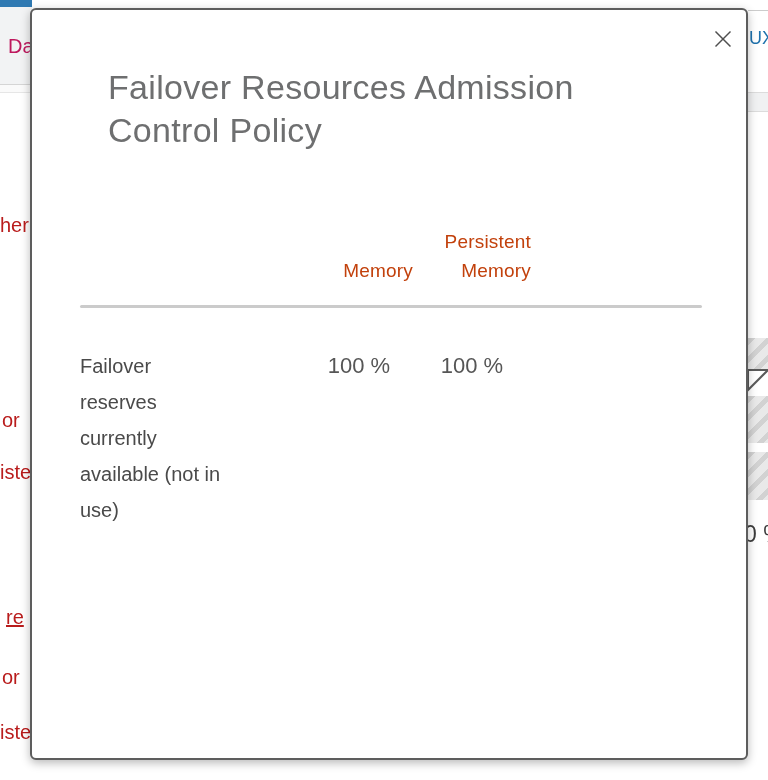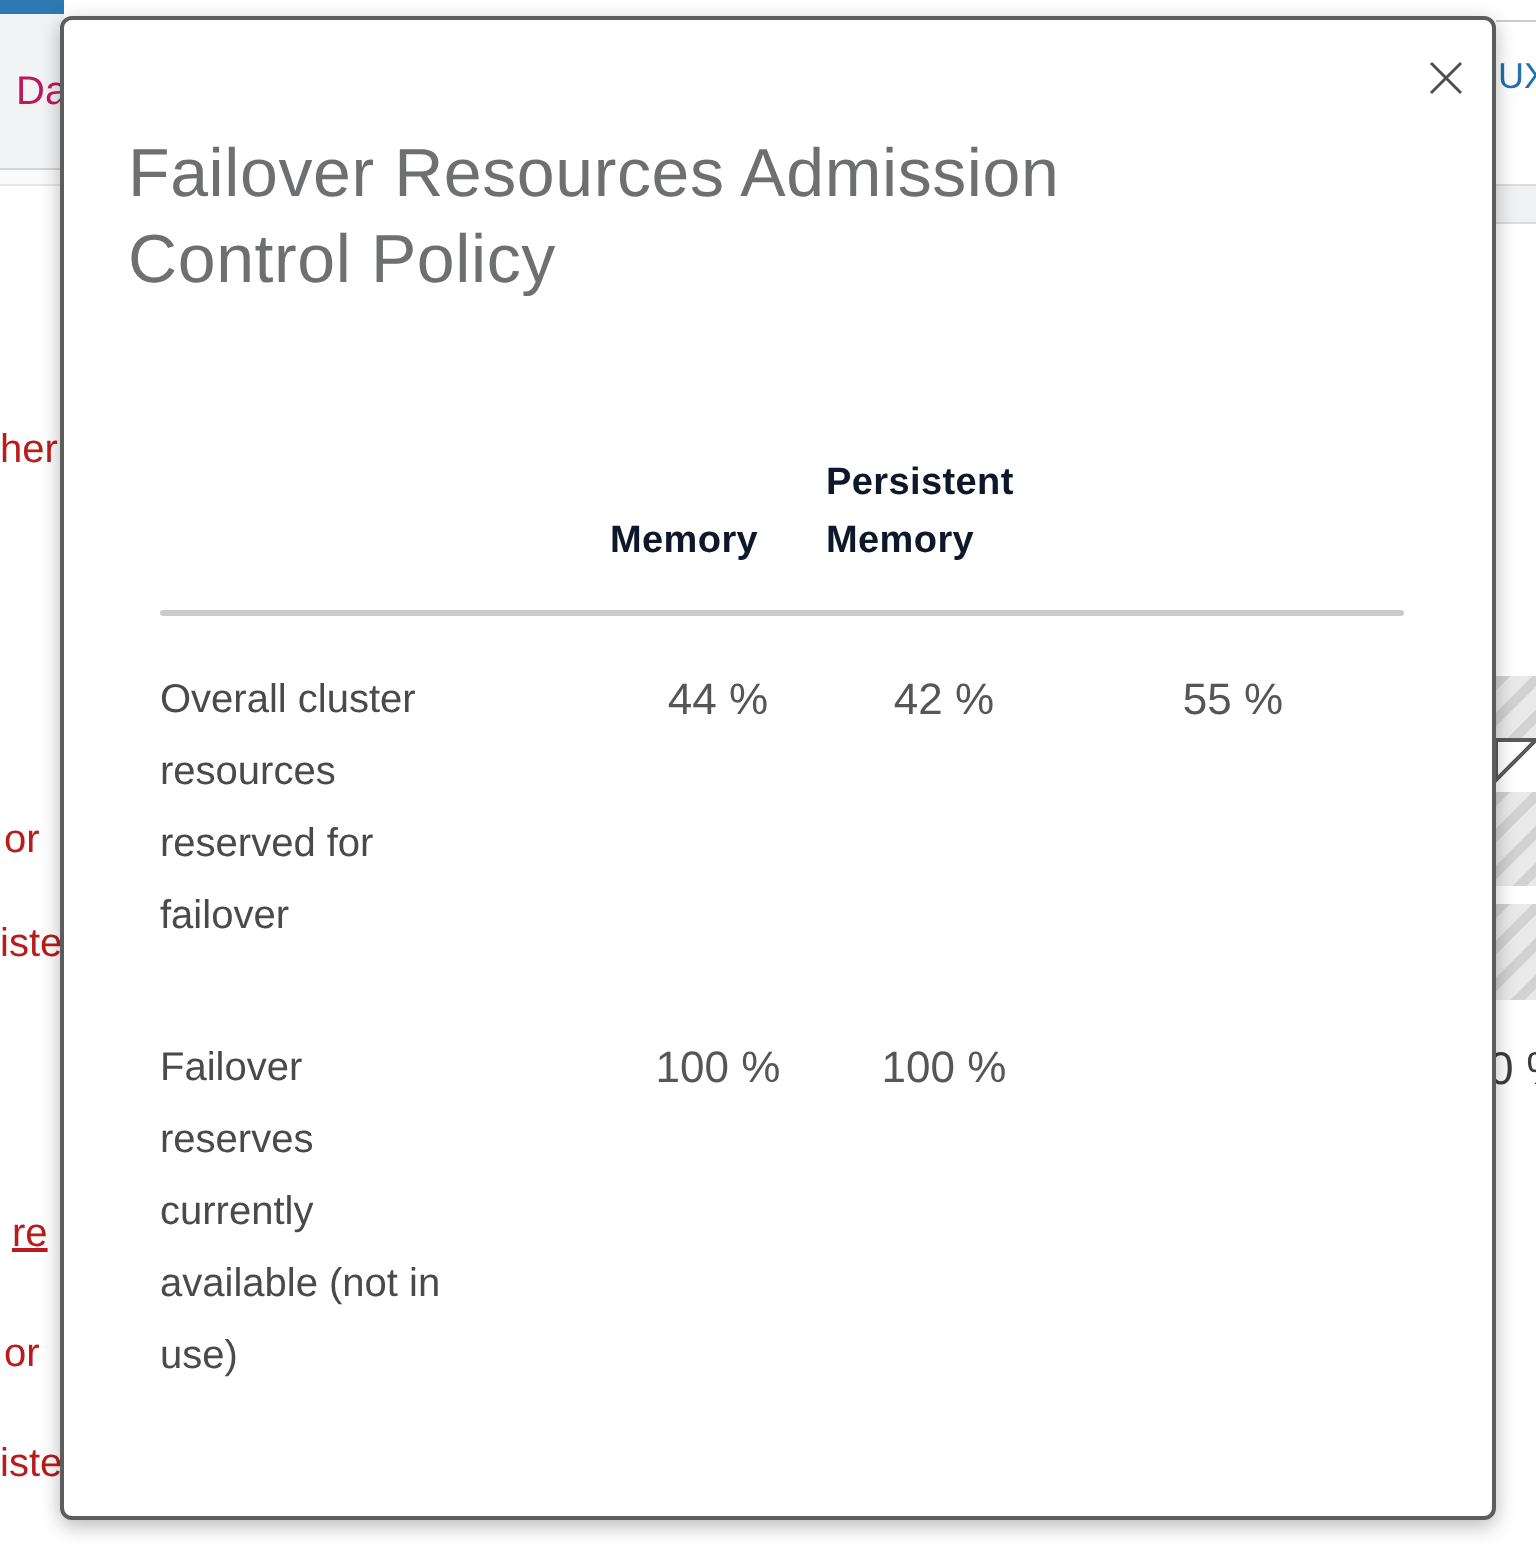--- a/index.html
+++ b/index.html
@@ -39,29 +39,29 @@
     box-sizing:border-box;background:#ffffff;
     border:2px solid #5d5d5d;border-radius:6px;
     box-shadow:0 3px 10px rgba(0,0,0,0.28);
     z-index:10;
   }
   .dialog-close{
     position:absolute;top:20px;right:14px;width:18px;height:18px;
     background:none;border:none;padding:0;cursor:pointer;line-height:0;
   }
   .dialog-title{
-    margin:56px 0 0 32px;width:630px;
+    margin:56px 0 0 76px;width:630px;
     font-size:34px;line-height:43px;font-weight:300;color:#6e6f70;
     letter-spacing:0.3px;white-space:pre-line;
   }
   .admission-table{margin:0 48px;width:622px;}
   .tbl-grid{display:grid;grid-template-columns:225px 108px 118px 171px;}
   .tbl-header{margin-top:75px;align-items:end;padding-bottom:20px;}
   .tbl-header .col-head{
-    text-align:left;font-size:19px;font-weight:700;color:#0f172a;
+    text-align:right;font-size:19px;font-weight:400;color:#c2410c;
     line-height:29px;letter-spacing:0.2px;white-space:pre-line;
   }
   .tbl-divider{height:3px;background:#cbcbcb;border:none;margin:0;border-radius:2px;}
   .tbl-row{align-items:start;}
   .row-1{margin-top:24px;}
   .row-2{margin-top:40px;}
   .row-label{
     font-size:20px;line-height:36px;color:#4a4a4a;white-space:pre-line;
   }
   .row-value{
@@ -113,29 +113,20 @@
 
     <div class="tbl-grid tbl-header">
       <div class="col-head"></div>
       <div class="col-head">Memory</div>
       <div class="col-head">Persistent
 Memory</div>
     </div>
 
     <hr class="tbl-divider">
 
-    <div class="tbl-grid tbl-row row-1">
-      <div class="row-label">Overall cluster
-resources
-reserved for
-failover</div>
-      <div class="row-value">44 %</div>
-      <div class="row-value">42 %</div>
-      <div class="row-value">55 %</div>
-    </div>
 
     <div class="tbl-grid tbl-row row-2">
       <div class="row-label">Failover
 reserves
 currently
 available (not in
 use)</div>
       <div class="row-value">100 %</div>
       <div class="row-value">100 %</div>
     </div>

